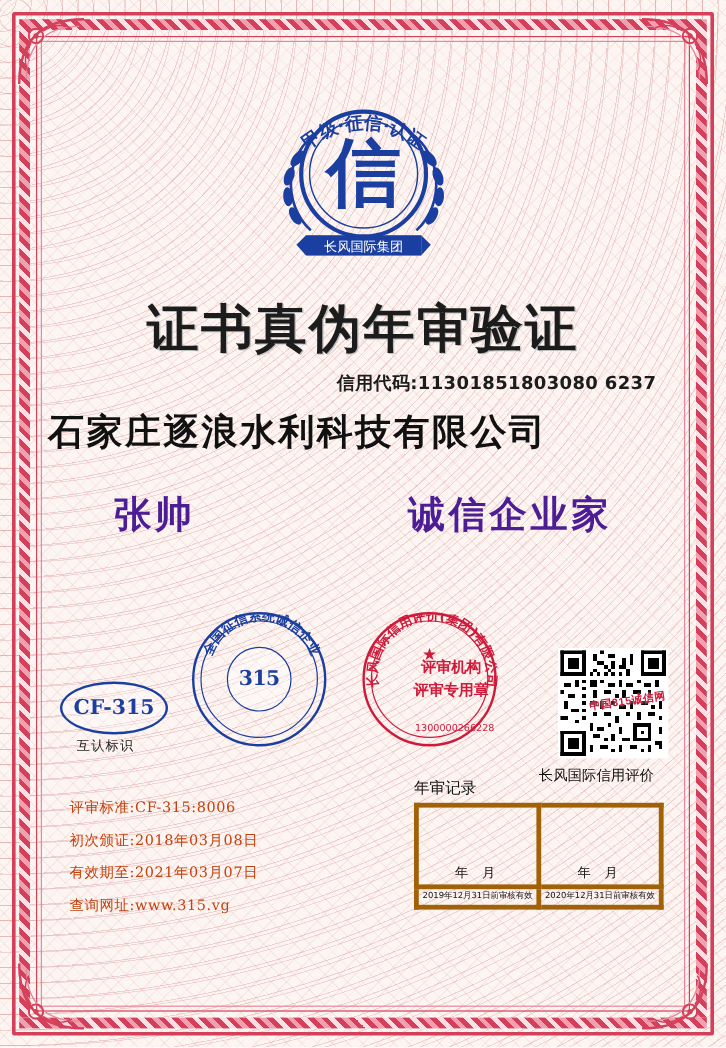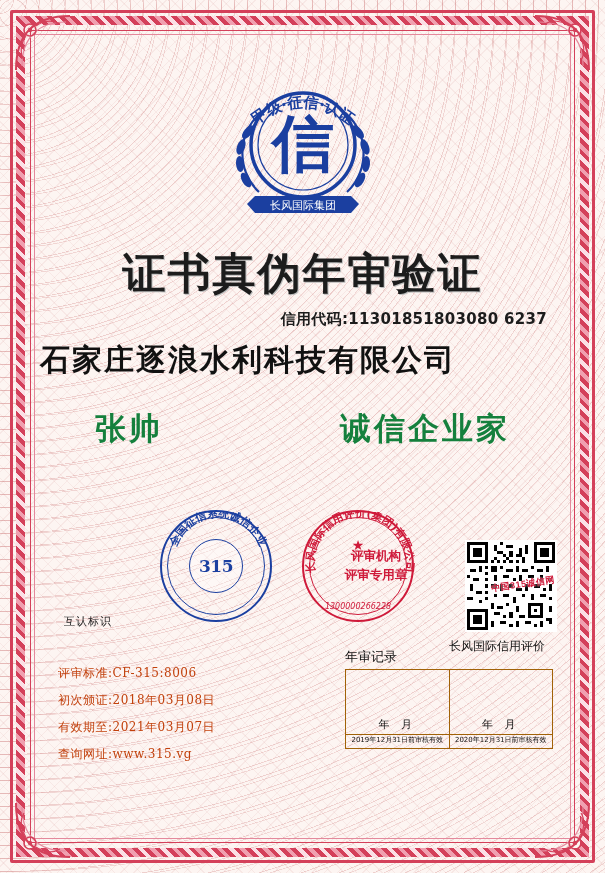--- a/index.html
+++ b/index.html
@@ -142,21 +142,21 @@
     display: flex;
     justify-content: space-between;
     align-items: baseline;
     padding: 0 25px;
     box-sizing: border-box;
   }
   .person-name, .honor-name {
     font-family: "DejaVu Sans", "Liberation Sans", sans-serif;
     font-weight: bold;
     font-size: 31px;
-    color: #15803d;
+    color: #4c1d95;
     letter-spacing: 3px;
   }
 
   
   .seals {
     position: absolute;
     top: 452px;
     left: 0; right: 0;
     height: 135px;
   }
@@ -252,25 +252,24 @@
     font-family: "DejaVu Sans", "Liberation Sans", sans-serif;
     font-weight: bold;
     font-size: 12.5px;
     line-height: 19px;
     margin-left: 36px;
   }
   .seal-bottom-num {
     position: absolute;
     left: 0; right: 0;
     bottom: 9px;
-    text-align: center;
+    text-align: right;
     color: #cf1a3a;
     font-size: 8px;
     font-family: "DejaVu Sans", "Liberation Sans", sans-serif;
-    font-style: italic;
   }
   .seal-star {
     position: absolute;
     left: 50%;
     top: 26px;
     transform: translateX(-50%);
     color: #cf1a3a;
     font-size: 14px;
     line-height: 1;
   }
@@ -335,21 +334,21 @@
     font-family: "DejaVu Sans", "Liberation Sans", sans-serif;
     color: #111;
     margin-bottom: 3px;
   }
   table.review {
     border-collapse: collapse;
     width: 208px;
     table-layout: fixed;
   }
   table.review td {
-    border: 1px solid #a16207;
+    border: 4px solid #a16207;
     height: 62px;
     vertical-align: bottom;
     text-align: center;
     padding: 0 0 2px 0;
   }
   table.review td.foot {
     height: auto;
     border-top: none;
     padding-bottom: 3px;
   }
@@ -467,20 +466,21 @@
 
     <div class="company">石家庄逐浪水利科技有限公司</div>
 
     <div class="names-row">
       <div class="person-name">张帅</div>
       <div class="honor-name">诚信企业家</div>
     </div>
 
     <div class="seals">
 
+      <div class="seal-cf">CF-315</div>
       <div class="seal-cf-caption">互认标识</div>
 
       <div class="seal-round blue">
         <div class="inner-ring"></div>
         <svg class="seal-arc-text" viewBox="0 0 112 112">
           <defs>
               <path id="blueArc" d="M14,62 A44,44 0 1 1 98,62" fill="none"></path>
             </defs>
           <text fill="#1b3fa0">
             <textPath href="#blueArc" startOffset="50%" text-anchor="middle">全国征信系统诚信企业</textPath>

